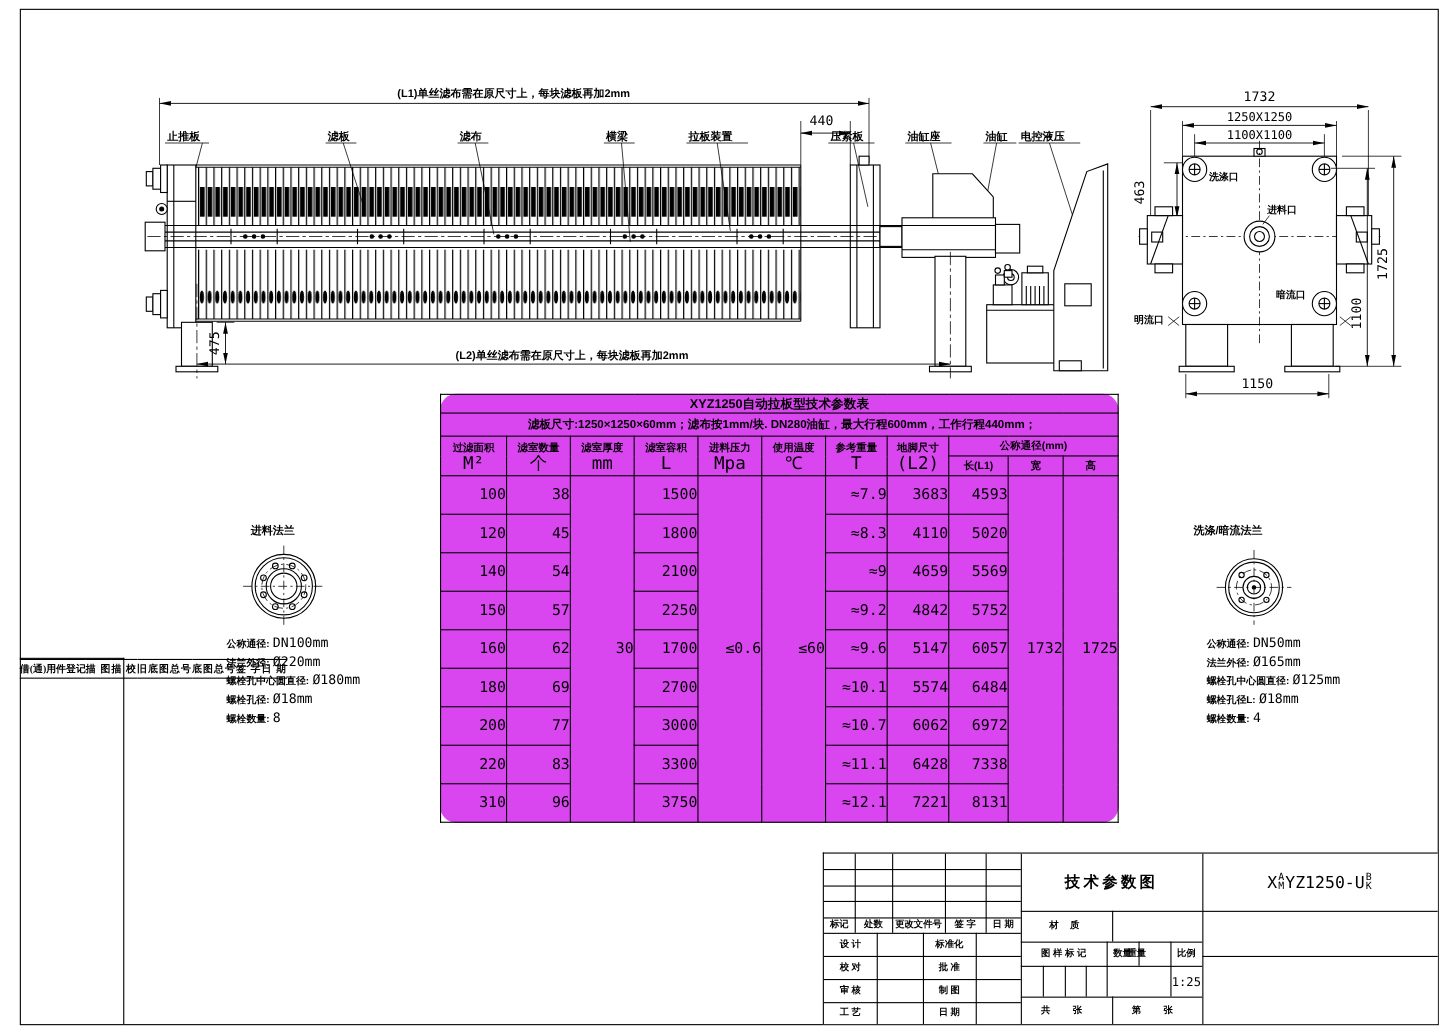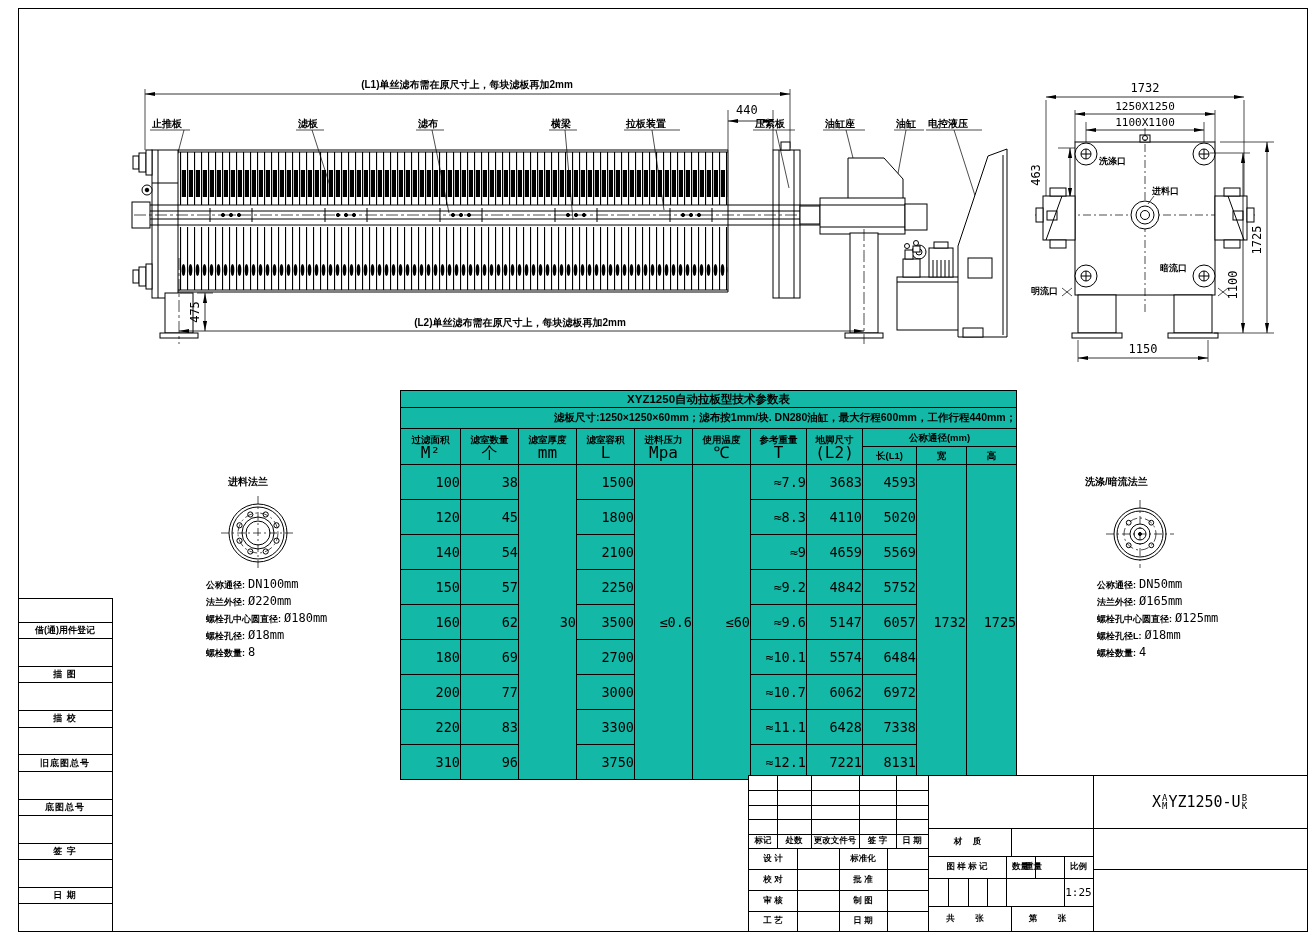--- a/index.html
+++ b/index.html
@@ -14,41 +14,41 @@
   svg .cl{stroke:#000;stroke-width:.7;fill:none;stroke-dasharray:12 3 3 3;}
   svg .cl2{stroke:#000;stroke-width:.7;fill:none;stroke-dasharray:8 3 2 3;}
   svg .dim{stroke:#000;stroke-width:.8;fill:none;marker-start:url(#ar);marker-end:url(#ar);}
   svg text{fill:#000;}
   svg .num{font-family:"DejaVu Sans Mono",monospace;font-size:12px;}
   svg .num-s{font-family:"DejaVu Sans Mono",monospace;font-size:11px;}
   svg .cjk{font-family:"Liberation Sans",sans-serif;font-weight:700;font-size:10px;}
   svg .cjk-s{font-family:"Liberation Sans",sans-serif;font-weight:700;font-size:9px;}
 
   
-  .ptable{position:absolute;left:400px;top:390px;width:616px;border-collapse:collapse;
-          table-layout:fixed;background:#14b8a6;}
+  .ptable{position:absolute;left:400px;top:358px;width:616px;border-collapse:collapse;
+          table-layout:fixed;background:#d946ef;border-radius:15px;}
   .ptable td,.ptable th{border:1px solid #000;text-align:center;vertical-align:middle;
           padding:0;overflow:hidden;font-weight:normal;}
   .ptable .t-title{height:16px;font-size:11.5px;font-weight:700;}
-  .ptable .t-spec{height:20px;font-size:10.5px;font-weight:700;text-align:right;padding-left:5px;}
+  .ptable .t-spec{height:20px;font-size:10.5px;font-weight:700;text-align:center;padding-left:5px;}
   .ptable th .hl{font-size:9.5px;font-weight:700;line-height:13px;}
   .ptable th .hu{font-family:"DejaVu Sans Mono",monospace;font-size:16px;line-height:14px;}
   .ptable thead th{height:17px;}
   .ptable tbody td{height:34px;font-family:"DejaVu Sans Mono",monospace;font-size:13.5px;text-align:right;}
 
   
   .tblock{left:748px;top:775px;width:558px;height:155px;border-left:1.5px solid #000;border-top:1.5px solid #000;background:#fff;}
   .tl{position:absolute;background:#000;}
   .tc{position:absolute;display:flex;align-items:center;justify-content:center;
       font-size:8.5px;font-weight:700;white-space:nowrap;}
   .dn{font-family:"DejaVu Sans Mono",monospace;font-size:15px;font-weight:400;display:flex;align-items:center;}
   .dn-stack{display:inline-flex;flex-direction:column;font-size:9px;line-height:8px;margin:0 1px;}
 
   
-  .stamps{left:18px;top:598px;width:94px;height:332px;border-top:1px solid #000;border-right:1px solid #000;display:flex;flex-direction:column;}
+  .stamps{left:18px;top:598px;width:94px;height:332px;border-top:1px solid #000;border-right:1px solid #000;display:flex;flex-direction:row;font-family:Liberation Serif, serif;}
   .stamp-blank{height:28px;}
   .stamp-blank.first{height:24px;}
   .stamp-label{height:16px;border-top:1px solid #000;border-bottom:1px solid #000;
       display:flex;align-items:center;justify-content:center;font-size:9px;font-weight:700;
       letter-spacing:1px;white-space:nowrap;}
 </style>
 </head>
 <body>
 
 <div class="abs sheet-border"></div>
@@ -517,21 +517,21 @@
         <td>150</td>
         <td>57</td>
         <td>2250</td>
         <td>≈9.2</td>
         <td>4842</td>
         <td>5752</td>
       </tr>
       <tr>
         <td>160</td>
         <td>62</td>
-        <td>3500</td>
+        <td>1700</td>
         <td>≈9.6</td>
         <td>5147</td>
         <td>6057</td>
       </tr>
       <tr>
         <td>180</td>
         <td>69</td>
         <td>2700</td>
         <td>≈10.1</td>
         <td>5574</td>
@@ -592,20 +592,21 @@
   <div class="tl" style="left:0;top:93px;width:179px;height:1px"></div>
   <div class="tl" style="left:0;top:114px;width:179px;height:1px"></div>
   <div class="tl" style="left:0;top:135px;width:179px;height:1px"></div>
   <div class="tl" style="left:179px;top:52px;width:165px;height:1px"></div>
   <div class="tl" style="left:179px;top:80px;width:165px;height:1px"></div>
   <div class="tl" style="left:179px;top:102px;width:165px;height:1px"></div>
   <div class="tl" style="left:179px;top:130px;width:165px;height:1px"></div>
   <div class="tl" style="left:344px;top:52px;width:214px;height:1px"></div>
   <div class="tl" style="left:344px;top:93px;width:214px;height:1px"></div>
 
+  <div class="tc" style="left:179px;top:0;width:165px;height:52px;font-size:14px;letter-spacing:3px">技术参数图</div>
   <div class="tc dn" style="left:344px;top:0;width:214px;height:52px">
     <span>X</span>
       <span class="dn-stack">
         <span>A</span>
         <span>M</span>
       </span>
       <span>YZ1250-U</span>
       <span class="dn-stack">
         <span>B</span>
         <span>K</span>

